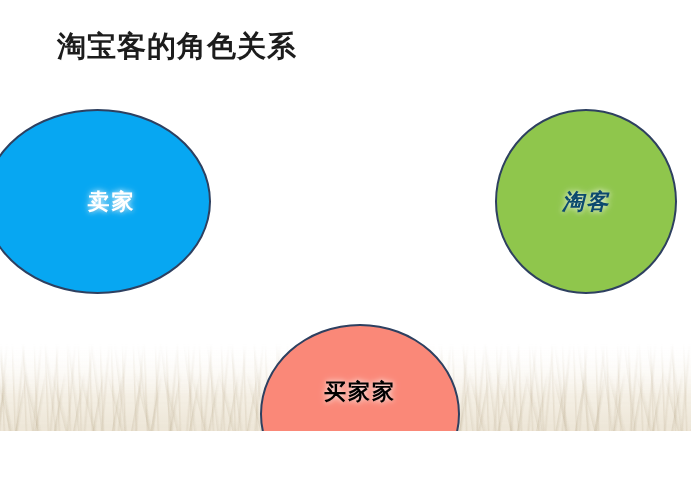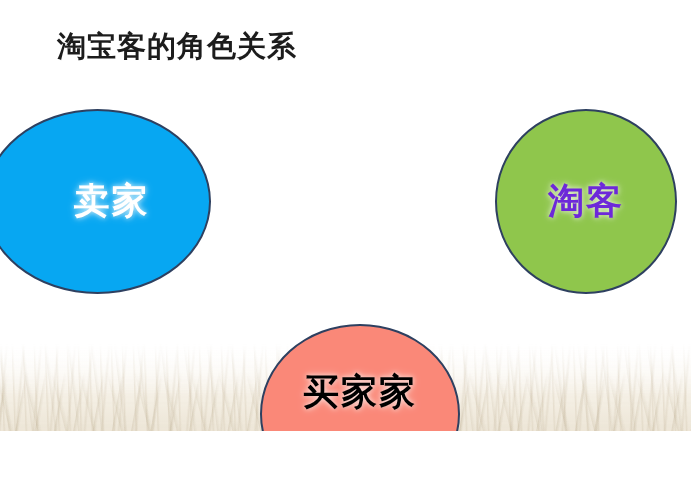--- a/index.html
+++ b/index.html
@@ -109,21 +109,21 @@
     border-radius: 50%;
     border: 2px solid #2e4060;
     box-sizing: border-box;
     display: flex;
     align-items: center;
     justify-content: center;
   }
   .circle-label {
     color: #ffffff;
     font-weight: bold;
-    font-size: 36px;
+    font-size: 22px;
     letter-spacing: 2px;
     text-shadow:
        0 0 5px rgba(255,255,255,.75),
        0 0 10px rgba(255,255,255,.45),
        1px 1px 1px rgba(0,0,0,.06);
     white-space: nowrap;
     user-select: none;
   }
 
   #circle-seller {
@@ -188,21 +188,21 @@
   <div class="bg-grass"></div>
   <div class="bg-grass-2"></div>
 
   <div class="title">淘宝客的角色关系</div>
 
   <div class="circle" id="circle-seller" style="background: rgb(7, 167, 242); border-color: rgb(46, 64, 96);">
     <span class="circle-label" style="color: rgb(255, 255, 255);">卖家</span>
   </div>
 
   <div class="circle" id="circle-affiliate" style="background: rgb(143, 198, 76); border-color: rgb(46, 64, 96);">
-    <span class="circle-label" style="color: #6d28d9;">淘客</span>
+    <span class="circle-label" style="color: #0c4a6e; font-style: italic;">淘客</span>
   </div>
 
   <div class="circle" id="circle-buyer" style="background: rgb(250, 136, 120); border-color: rgb(46, 64, 96);">
     <span class="circle-label" style="color: #000000;">买家家</span>
   </div>
 
   <div class="mosaic" id="mosaic-orange">
       <i style="background: rgb(246, 203, 182);"></i>
       <i style="background: rgb(247, 211, 192);"></i>
       <i style="background: rgb(243, 192, 166);"></i>

